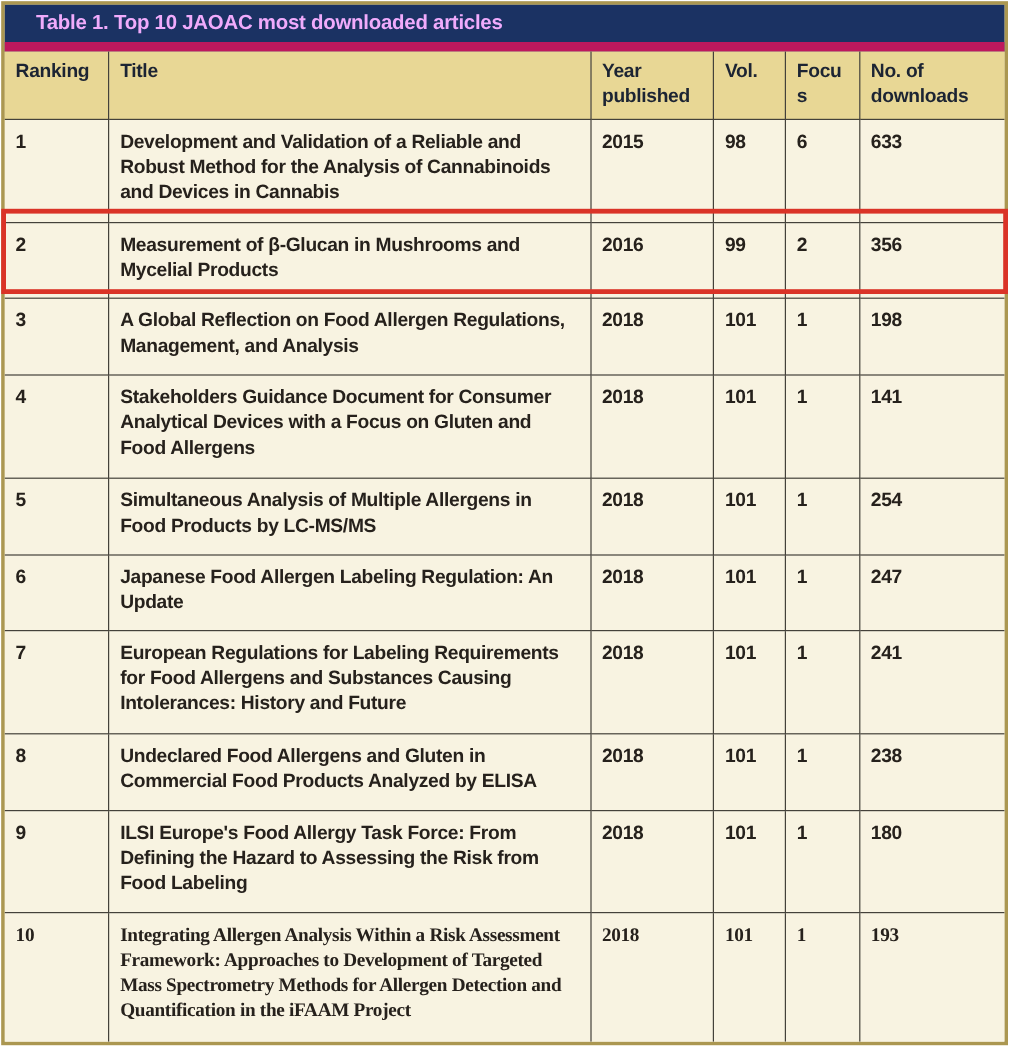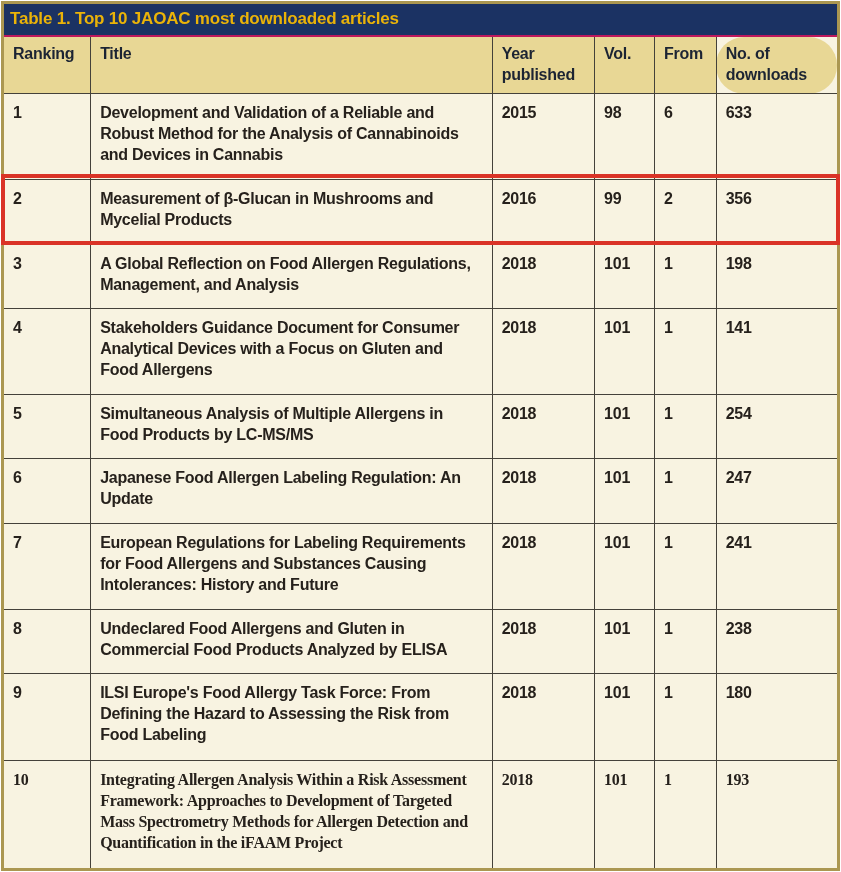--- a/index.html
+++ b/index.html
@@ -18,27 +18,27 @@
     width: 839px;
     height: 870px;
     box-sizing: border-box;
     border: 3px solid #ab9751;
     background: #f8f3e1;
     display: flex;
     flex-direction: column;
   }
   .title-bar {
     background: #1b3263;
-    color: #eab308;
+    color: #f0abfc;
     font-weight: bold;
     font-size: 17px;
     line-height: 20px;
-    padding: 5px 10px 6px 6px;
+    padding: 5px 10px 6px 26px;
     letter-spacing: -0.2px;
-    border-bottom: 2px solid #be185d;
+    border-bottom: 8px solid #be185d;
     flex: 0 0 auto;
   }
   table.tbl {
     width: 100%;
     flex: 1 1 auto;
     border-collapse: collapse;
     table-layout: fixed;
   }
   .tbl th, .tbl td {
     border: 1.5px solid #44413a;
@@ -58,21 +58,21 @@
   }
   .tbl td {
     background: #f8f3e1;
     color: #26211c;
     font-size: 16px;
     line-height: 21px;
     font-weight: bold;
     padding: 8px 8px 10px 9px;
   }
   .tbl th:first-child, .tbl td:first-child { border-left: none; }
-  .tbl th:last-child,  .tbl td:last-child  { border-right: none; border-radius: 28px; }
+  .tbl th:last-child,  .tbl td:last-child  { border-right: none; }
   .tbl thead th { border-top: none; }
   .tbl tbody tr:last-child td { border-bottom: none; font-family: Liberation Serif, serif; }
   .highlight-box {
     position: absolute;
     left: -3px;
     right: -3px;
     box-sizing: border-box;
     border: 4px solid #da3327;
     background: transparent;
     pointer-events: none;
@@ -94,21 +94,21 @@
       <col style="width:7.2%">
       <col style="width:7.4%">
       <col style="width:14.5%">
     </colgroup>
     <thead>
       <tr>
         <th>Ranking</th>
         <th>Title</th>
         <th>Year published</th>
         <th>Vol.</th>
-        <th>From</th>
+        <th>Focus</th>
         <th>No. of downloads</th>
       </tr>
     </thead>
     <tbody>
         <tr>
           <td>1</td>
           <td>Development and Validation of a Reliable and Robust Method for the Analysis of Cannabinoids and Devices in Cannabis</td>
           <td>2015</td>
           <td>98</td>
           <td>6</td>

